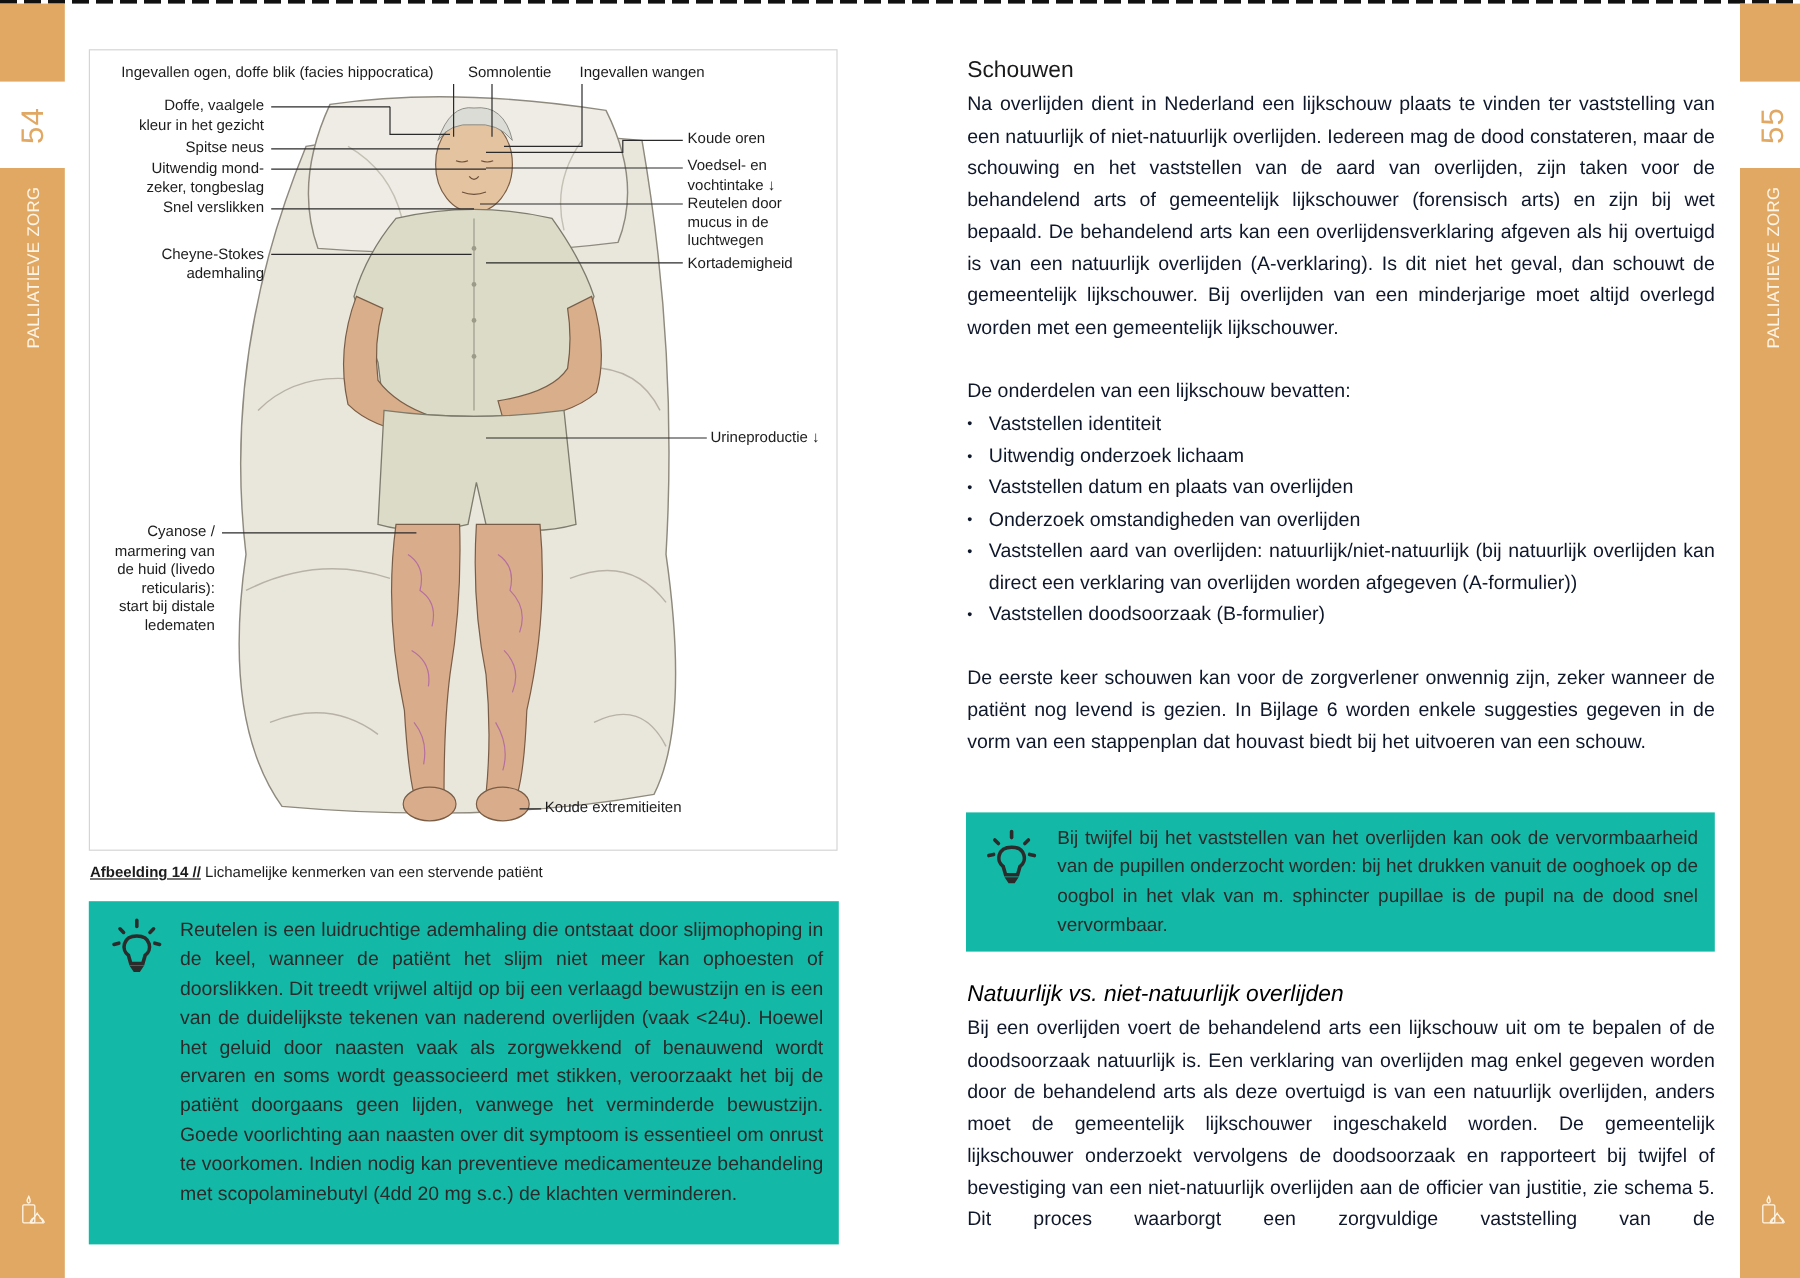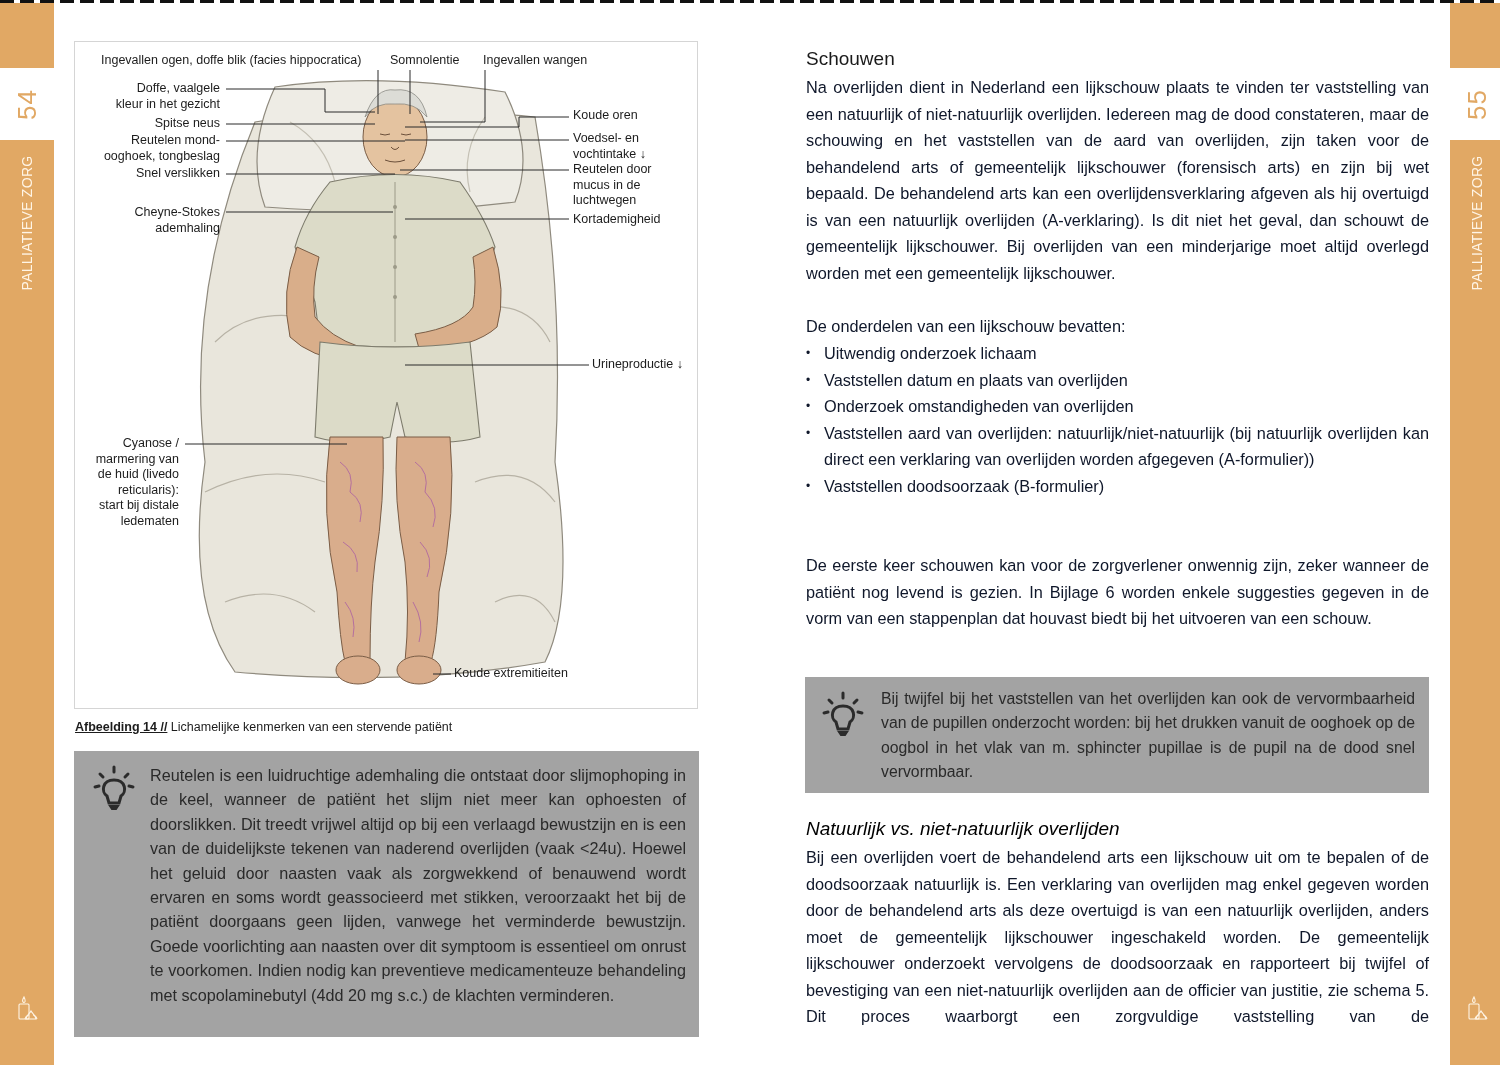--- a/index.html
+++ b/index.html
@@ -47,21 +47,21 @@
     font-family: "Liberation Sans", sans-serif; white-space: nowrap;
   }
   .lbl.r { text-align: right; }
   .caption {
     position: absolute; left: 75px; top: 720px; font-size: 12.5px; color: #1c1c1c;
     font-family: "Liberation Sans", sans-serif;
   }
   .caption b { font-weight: bold; text-decoration: underline; }
 
   
-  .tip { position: absolute; background: #a3a3a3; }
+  .tip { position: absolute; background: #14b8a6; }
   .tip .bulb { position: absolute; width: 44px; height: 48px; }
   .tip .txt {
     position: absolute; font-family: "Liberation Sans", sans-serif; color: #2a2a2a;
     text-align: justify; text-align-last: left; hyphens: manual;
   }
   .tip-left { left: 74px; top: 751px; width: 625px; height: 286px; }
   .tip-left .bulb { left: 18px; top: 14px; }
   .tip-left .txt { left: 76px; top: 12px; width: 536px; font-size: 16.2px; line-height: 24.4px; }
   .tip-right { left: 805px; top: 677px; width: 624px; height: 116px; }
   .tip-right .bulb { left: 16px; top: 14px; }
@@ -176,22 +176,22 @@
   <div class="lbl" style="left:26px; top:11px;">Ingevallen ogen, doffe blik (facies hippocratica)</div>
   <div class="lbl" style="left:315px; top:11px;">Somnolentie</div>
   <div class="lbl" style="left:408px; top:11px;">Ingevallen wangen</div>
 
   <div class="lbl r" style="right:477px; top:39px;">
     <div>Doffe, vaalgele</div>
     <div>kleur in het gezicht</div>
   </div>
   <div class="lbl r" style="right:477px; top:74px;">Spitse neus</div>
   <div class="lbl r" style="right:477px; top:91px;">
-    <div>Reutelen mond-</div>
-    <div>ooghoek, tongbeslag</div>
+    <div>Uitwendig mond-</div>
+    <div>zeker, tongbeslag</div>
   </div>
   <div class="lbl r" style="right:477px; top:124px;">Snel verslikken</div>
   <div class="lbl r" style="right:477px; top:163px;">
     <div>Cheyne-Stokes</div>
     <div>ademhaling</div>
   </div>
 
   <div class="lbl" style="left:498px; top:66px;">Koude oren</div>
   <div class="lbl" style="left:498px; top:89px;">
     <div>Voedsel- en</div>
@@ -231,20 +231,21 @@
     <path d="M18 41 L26 41 L24 44 L20 44 Z" fill="#2b2b2b" stroke-width="2"></path>
   </svg>
   <div class="txt">Reutelen is een luidruchtige ademhaling die ontstaat door slijmop­hoping in de keel, wanneer de patiënt het slijm niet meer kan op­hoesten of doorslikken. Dit treedt vrijwel altijd op bij een verlaagd bewustzijn en is een van de duidelijkste tekenen van naderend over­lijden (vaak &lt;24u). Hoewel het geluid door naasten vaak als zorgwek­kend of benauwend wordt ervaren en soms wordt geassocieerd met stikken, veroorzaakt het bij de patiënt doorgaans geen lijden, vanwe­ge het verminderde bewustzijn. Goede voorlichting aan naasten over dit symptoom is essentieel om onrust te voorkomen. Indien nodig kan preventieve medicamenteuze behandeling met scopolaminebutyl (4dd 20 mg s.c.) de klachten verminderen.</div>
 </div>
 
 <div class="rp h2" style="top:48px;">Schouwen</div>
 <div class="rp para" style="top:74px;">Na overlijden dient in Nederland een lijkschouw plaats te vinden ter vaststelling van een natuurlijk of niet-natuurlijk overlijden. Iedereen mag de dood constate­ren, maar de schouwing en het vaststellen van de aard van overlijden, zijn taken voor de behandelend arts of gemeentelijk lijkschouwer (forensisch arts) en zijn bij wet bepaald. De behandelend arts kan een overlijdensverklaring afgeven als hij overtuigd is van een natuurlijk overlijden (A-verklaring). Is dit niet het geval, dan schouwt de gemeentelijk lijkschouwer. Bij overlijden van een minderjarige moet altijd overlegd worden met een gemeentelijk lijkschouwer.</div>
 <div class="rp para" style="top:313px;">De onderdelen van een lijkschouw bevatten:</div>
 <div class="rp" style="top:340px;">
   <ul class="list">
+    <li>Vaststellen identiteit</li>
     <li>Uitwendig onderzoek lichaam</li>
     <li>Vaststellen datum en plaats van overlijden</li>
     <li>Onderzoek omstandigheden van overlijden</li>
     <li>Vaststellen aard van overlijden: natuurlijk/niet-natuurlijk (bij natuurlijk overlij­den kan direct een verklaring van overlijden worden afgegeven (A-formulier))</li>
     <li>Vaststellen doodsoorzaak (B-formulier)</li>
   </ul>
 </div>
 <div class="rp para" style="top:552px;">De eerste keer schouwen kan voor de zorgverlener onwennig zijn, zeker wan­neer de patiënt nog levend is gezien. In Bijlage 6 worden enkele suggesties ge­geven in de vorm van een stappenplan dat houvast biedt bij het uitvoeren van een schouw.</div>
 
 <div class="tip tip-right">

